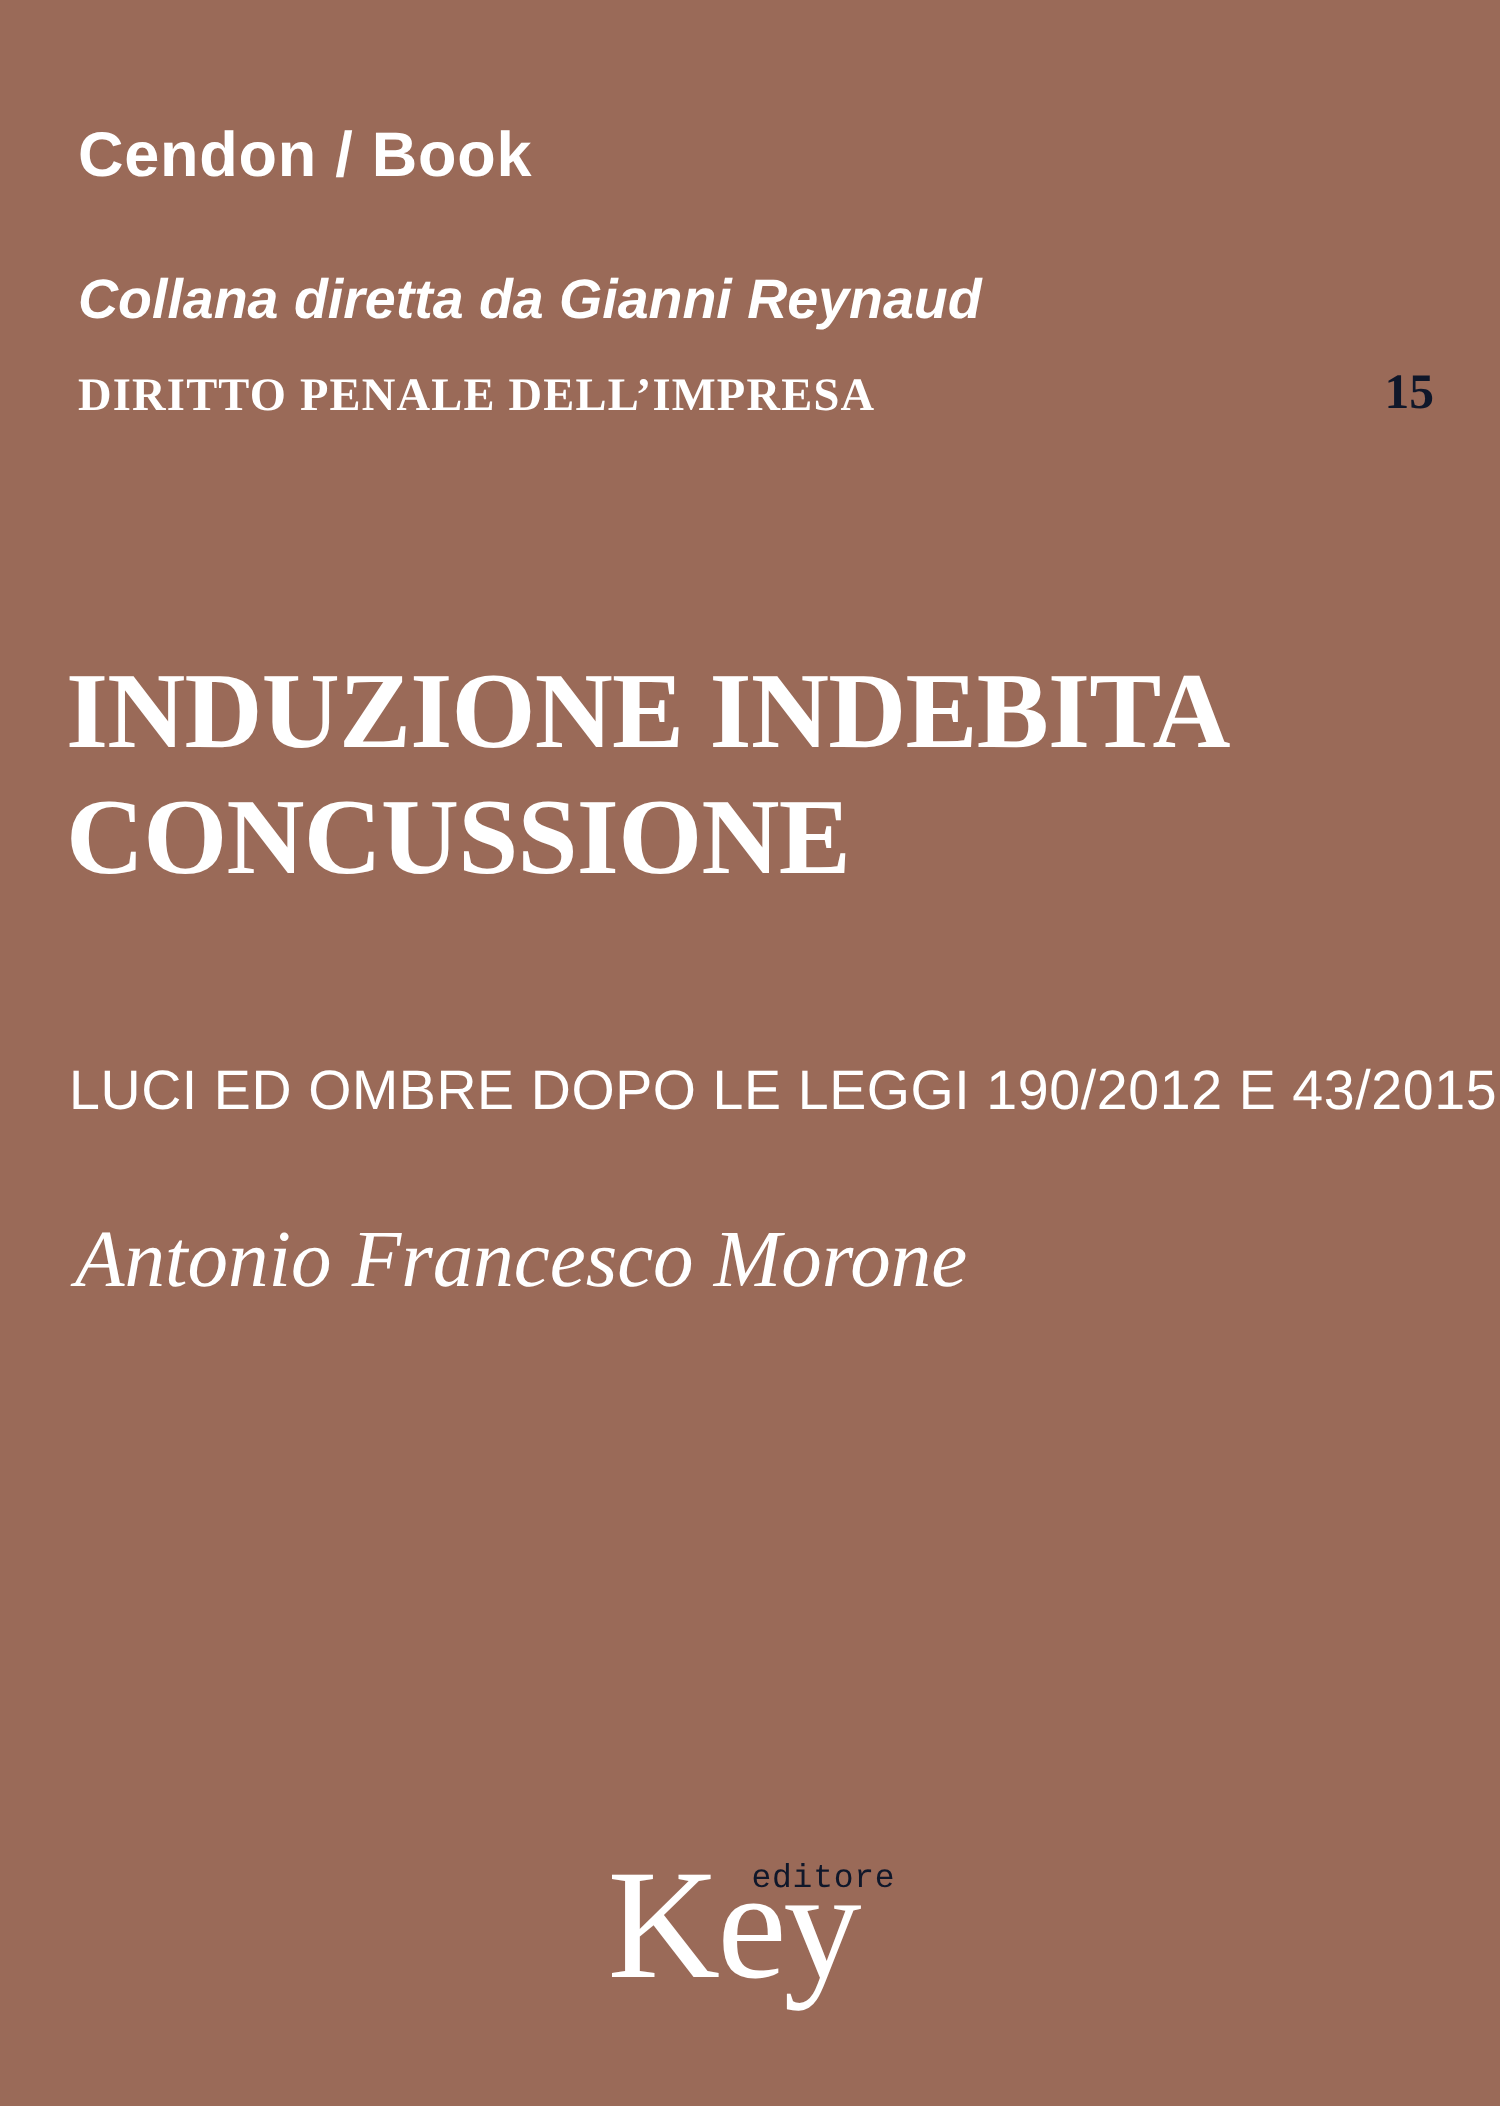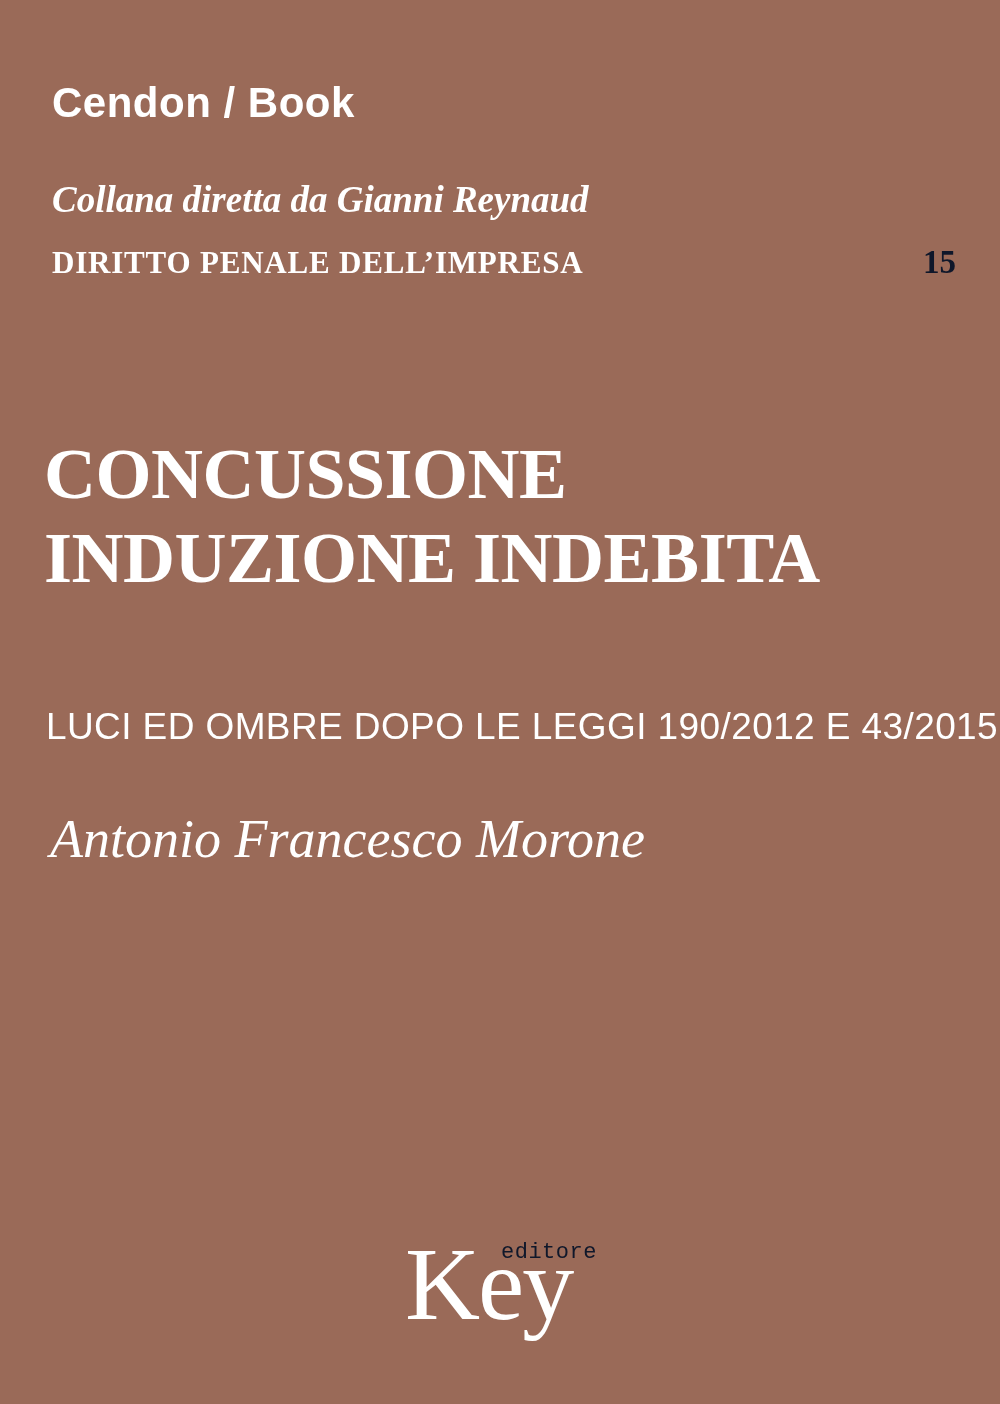--- a/index.html
+++ b/index.html
@@ -33,21 +33,21 @@
     line-height: 1;
     white-space: nowrap;
   }
 
   
   .series-name {
     position: absolute;
     left: 52px;
     top: 180px;
     color: #ffffff;
-    font-family: Liberation Serif, serif;
+    font-family: Liberation Sans, sans-serif;
     font-style: italic;
     font-weight: bold;
     font-size: 37px;
     line-height: 1.1;
     white-space: nowrap;
   }
   .series-sub {
     position: absolute;
     left: 52px;
     top: 246px;
@@ -154,22 +154,22 @@
 
   <div class="publisher">Cendon / Book</div>
 
   <div class="series-name">Collana diretta da Gianni Reynaud</div>
 
   <div class="series-sub">DIRITTO PENALE DELL’IMPRESA</div>
 
   <div class="series-number">15</div>
 
   <div class="title-block">
+    <div class="title-line">INDUZIONE INDEBITA</div>
     <div class="title-line">CONCUSSIONE</div>
-    <div class="title-line">INDUZIONE INDEBITA</div>
   </div>
 
   <div class="subtitle">LUCI ED OMBRE DOPO LE LEGGI 190/2012 E 43/2015</div>
 
   <div class="author">Antonio Francesco Morone</div>
 
   <div class="logo">
     <div class="logo-inner">
       <span class="logo-key">Key</span>
       <span class="logo-editore">editore</span>

